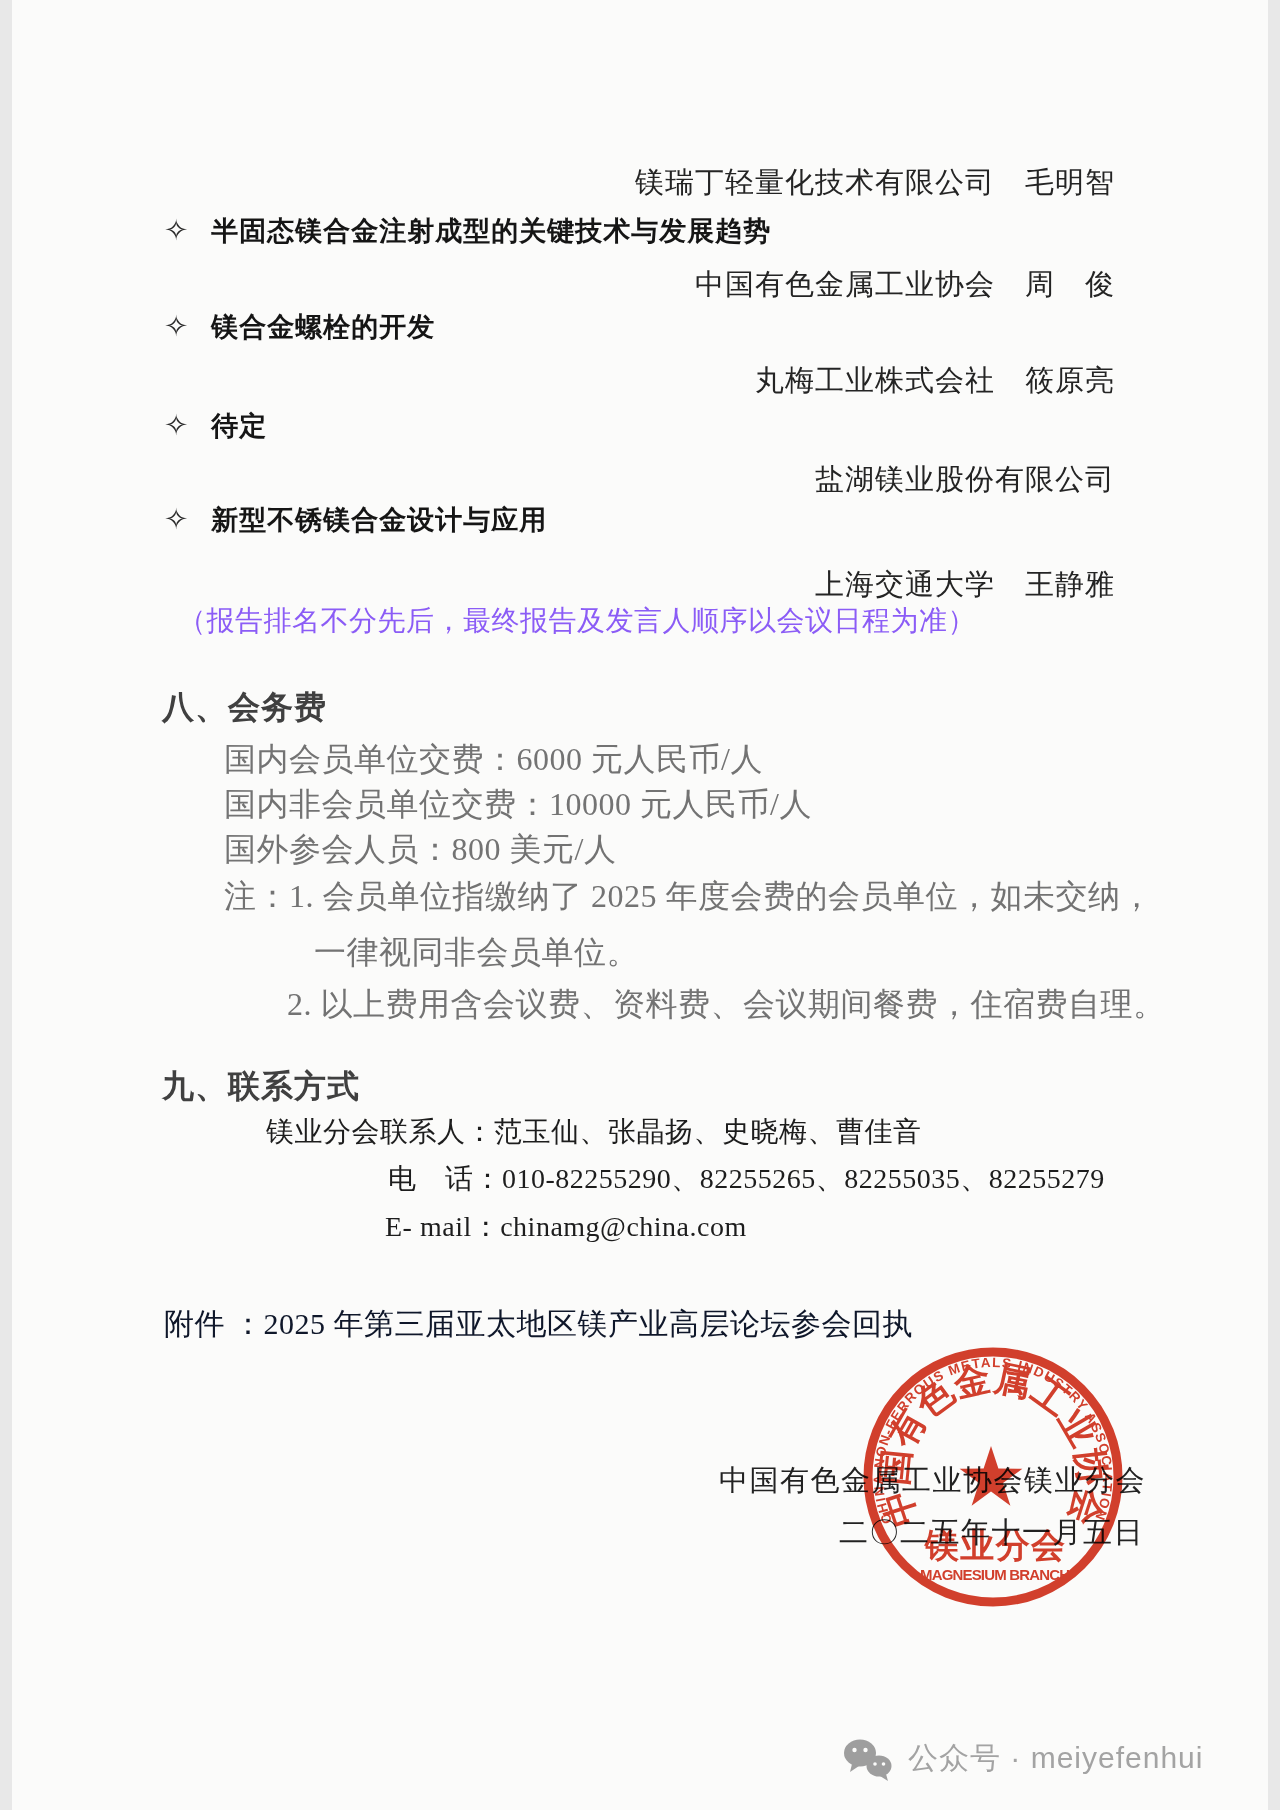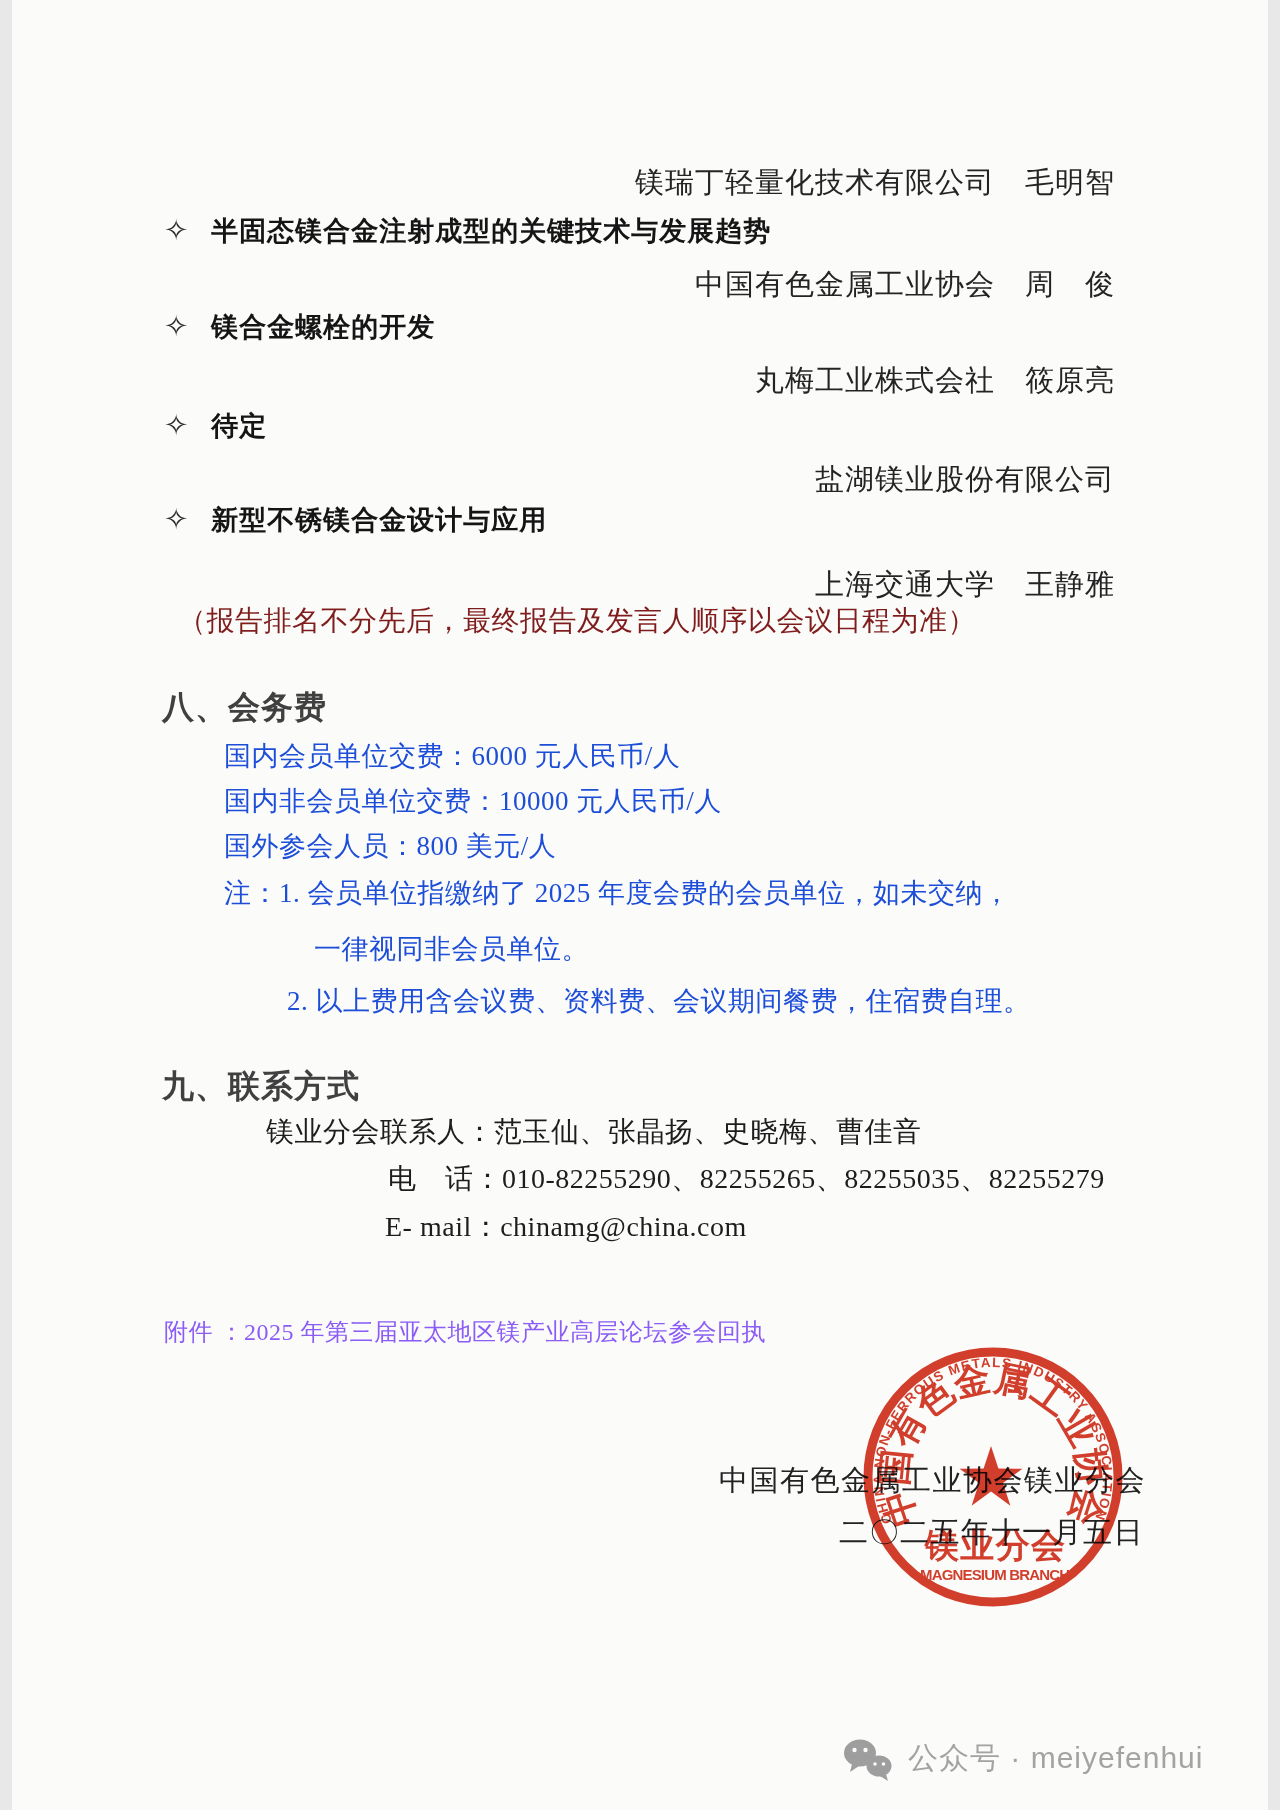--- a/index.html
+++ b/index.html
@@ -18,29 +18,29 @@
     right:153px;
     font-size:29px;letter-spacing:1px;color:#242424;
   }
   
   .topic{
     left:152px;display:flex;align-items:baseline;gap:22px;
     font-family:"Liberation Sans","DejaVu Sans",sans-serif;
     font-weight:700;font-size:27px;color:#151515;letter-spacing:1px;
   }
   .topic .bullet{font-weight:400;font-size:29px;color:#2a2a2a;}
-  .prog-note{left:166px;font-size:28px;letter-spacing:.5px;color:#7f1d1d;}
+  .prog-note{left:166px;font-size:28px;letter-spacing:.5px;color:#8b5cf6;}
   .h2{
     left:150px;
     font-family:"Liberation Sans","DejaVu Sans",sans-serif;
     font-weight:700;font-size:32px;color:#404040;letter-spacing:1px;
   }
-  .kai{font-size:27px;color:#1d4ed8;letter-spacing:.5px;}
+  .kai{font-size:32px;color:#737373;letter-spacing:.5px;}
   .contact-line{font-size:28px;color:#1d1d1d;letter-spacing:.5px;margin-left:16px;}
-  .attach{font-size:24px;color:#8b5cf6;letter-spacing:.5px;margin-top:12px;}
+  .attach{font-size:30px;color:#0f172a;letter-spacing:.5px;}
   .sig{font-size:29px;color:#222;letter-spacing:1.5px;}
   
   .seal{
     left:846px;top:1342px;width:270px;height:270px;
     color:#d33420;
     mix-blend-mode:multiply;opacity:.94;
   }
   .seal svg{display:block;width:100%;height:100%;}
   
   .watermark{

